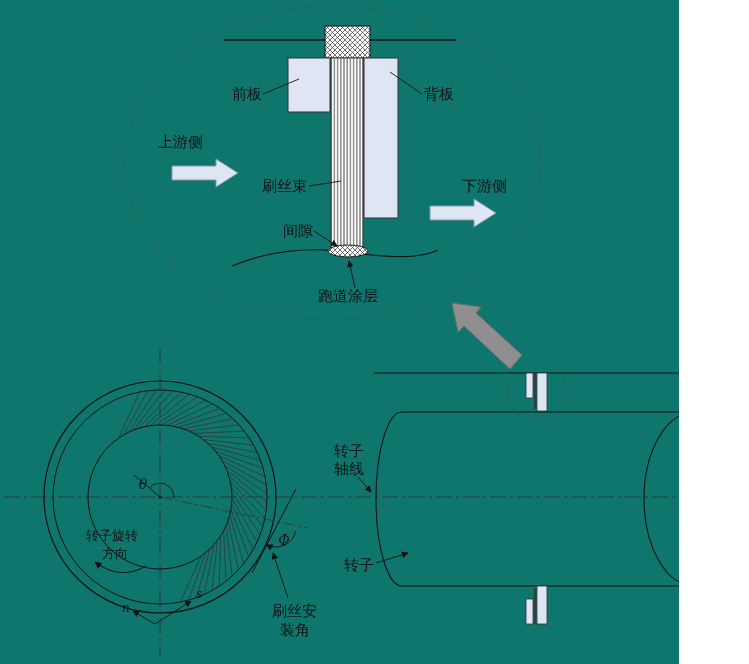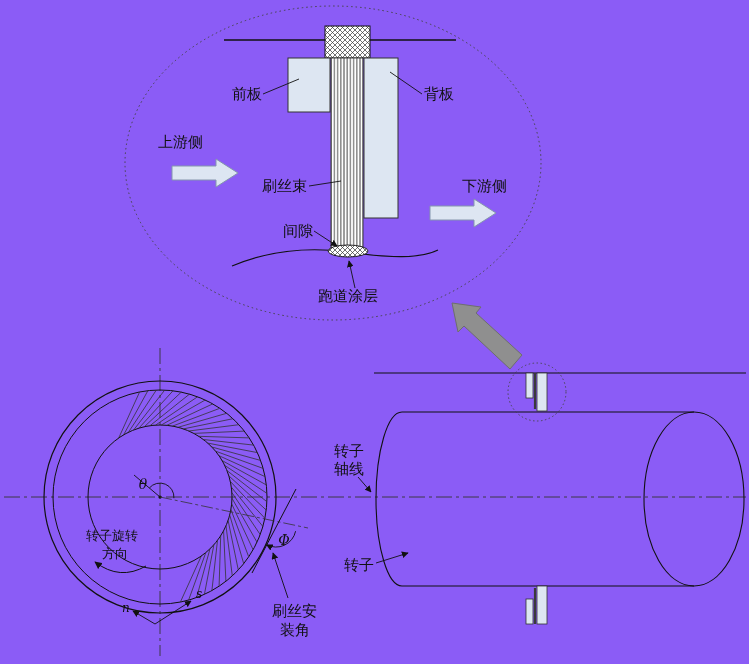--- a/index.html
+++ b/index.html
@@ -1,16 +1,16 @@
 <!DOCTYPE html>
 <html><head>
 <meta charset="utf-8">
 <style>
   html,body{margin:0;padding:0;background:#fff;}
-  .canvas{position:relative;width:749px;height:664px;background:#8b5cf6;overflow:hidden;
+  .canvas{position:relative;width:679px;height:664px;background:#0f766e;overflow:hidden;
           font-family:"DejaVu Sans",sans-serif;text-align:right;}
   svg{display:block;}
   .lbl{font:15px "DejaVu Sans",sans-serif;fill:#111;}
   .lbl-s{font:13px "DejaVu Sans",sans-serif;fill:#111;}
   .lbl-xs{font:italic 12px "DejaVu Serif",serif;fill:#111;}
   .sym{font:italic 14px "DejaVu Serif",serif;fill:#111;}
 </style>
 </head>
 <body>
 

